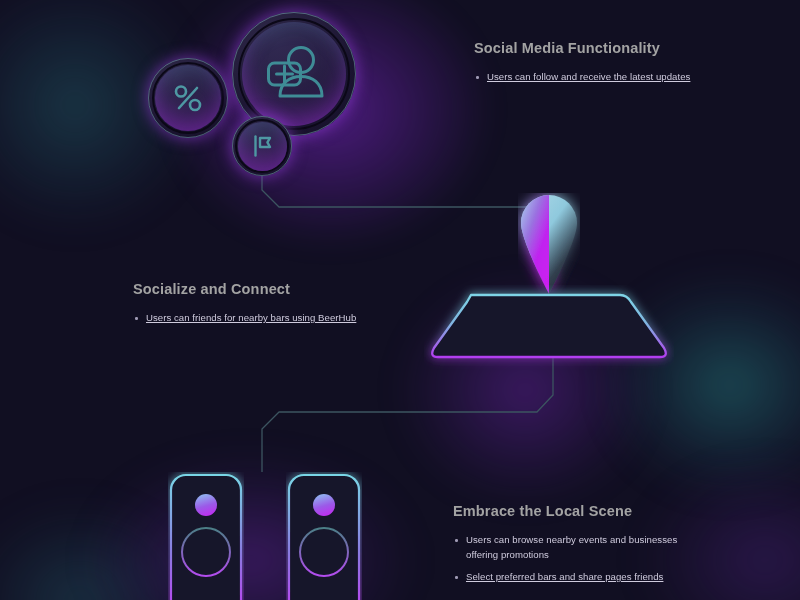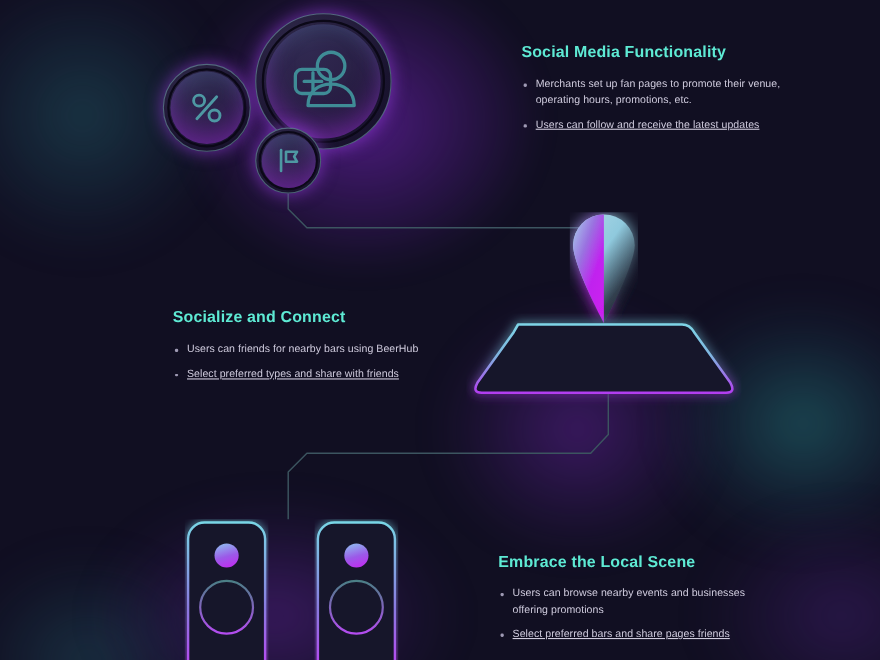--- a/index.html
+++ b/index.html
@@ -46,40 +46,40 @@
   .g-purple-botright{
     left:600px;top:430px;width:330px;height:260px;
     background:radial-gradient(closest-side, rgba(95,40,160,.30), rgba(80,30,130,.08) 58%, rgba(17,15,34,0) 80%);
     filter:blur(16px);
   }
 
   
   .block{position:absolute;}
   .block h2{
     margin:0 0 14px 0;
-    font-size:14.5px;font-weight:bold;color:#5eead4;
+    font-size:14.5px;font-weight:bold;color:#a3a3a3;
     letter-spacing:.15px;
   }
   .block ul{margin:0;padding:0;list-style:none;}
   .block li{
     position:relative;
     padding-left:13px;
     margin-bottom:8px;
     font-size:9.6px;line-height:1.52;
     color:#cfcbdd;
     letter-spacing:.05px;
   }
   .block li:last-child{margin-bottom:0;text-decoration:underline;}
   .block li::before{
     content:"";position:absolute;left:2px;top:6px;
     width:2.5px;height:2.5px;border-radius:50%;
     background:#9f9ab4;
   }
   #block-social{left:474px;top:40px;width:250px;}
-  #block-socialize{left:133px;top:281px;width:250px;margin-left:24px;}
+  #block-socialize{left:133px;top:281px;width:250px;}
   #block-embrace{left:453px;top:503px;width:250px;}
 
   
   .circ{
     position:absolute;border-radius:50%;
     background:
       radial-gradient(115% 115% at 30% 18%, #2b2545 0%, #241d3c 36%, #1a1430 62%, #140f26 100%);
     display:flex;align-items:center;justify-content:center;
   }
   .circ .ring-out{
@@ -300,30 +300,28 @@
       </filter>
     </defs>
     <rect x="3" y="3" width="70" height="142" rx="15" fill="#161329" stroke="url(#phStroke2)" stroke-width="2.2" filter="url(#phGlow2)"></rect>
     <circle cx="38" cy="33" r="11" fill="url(#dotGrad2)"></circle>
     <circle cx="38" cy="80" r="24" fill="none" stroke="url(#ringGrad2)" stroke-width="2"></circle>
   </svg>
 
   <div class="block" id="block-social">
     <h2>Social Media Functionality</h2>
     <ul>
-      <li>Merchants set up fan pages to promote their venue, operating hours, promotions, etc.</li>
       <li>Users can follow and receive the latest updates</li>
     </ul>
   </div>
 
   <div class="block" id="block-socialize">
     <h2>Socialize and Connect</h2>
     <ul>
       <li>Users can friends for nearby bars using BeerHub</li>
-      <li>Select preferred types and share with friends</li>
     </ul>
   </div>
 
   <div class="block" id="block-embrace">
     <h2>Embrace the Local Scene</h2>
     <ul>
       <li>Users can browse nearby events and businesses offering promotions</li>
       <li>Select preferred bars and share pages friends</li>
     </ul>
   </div>

